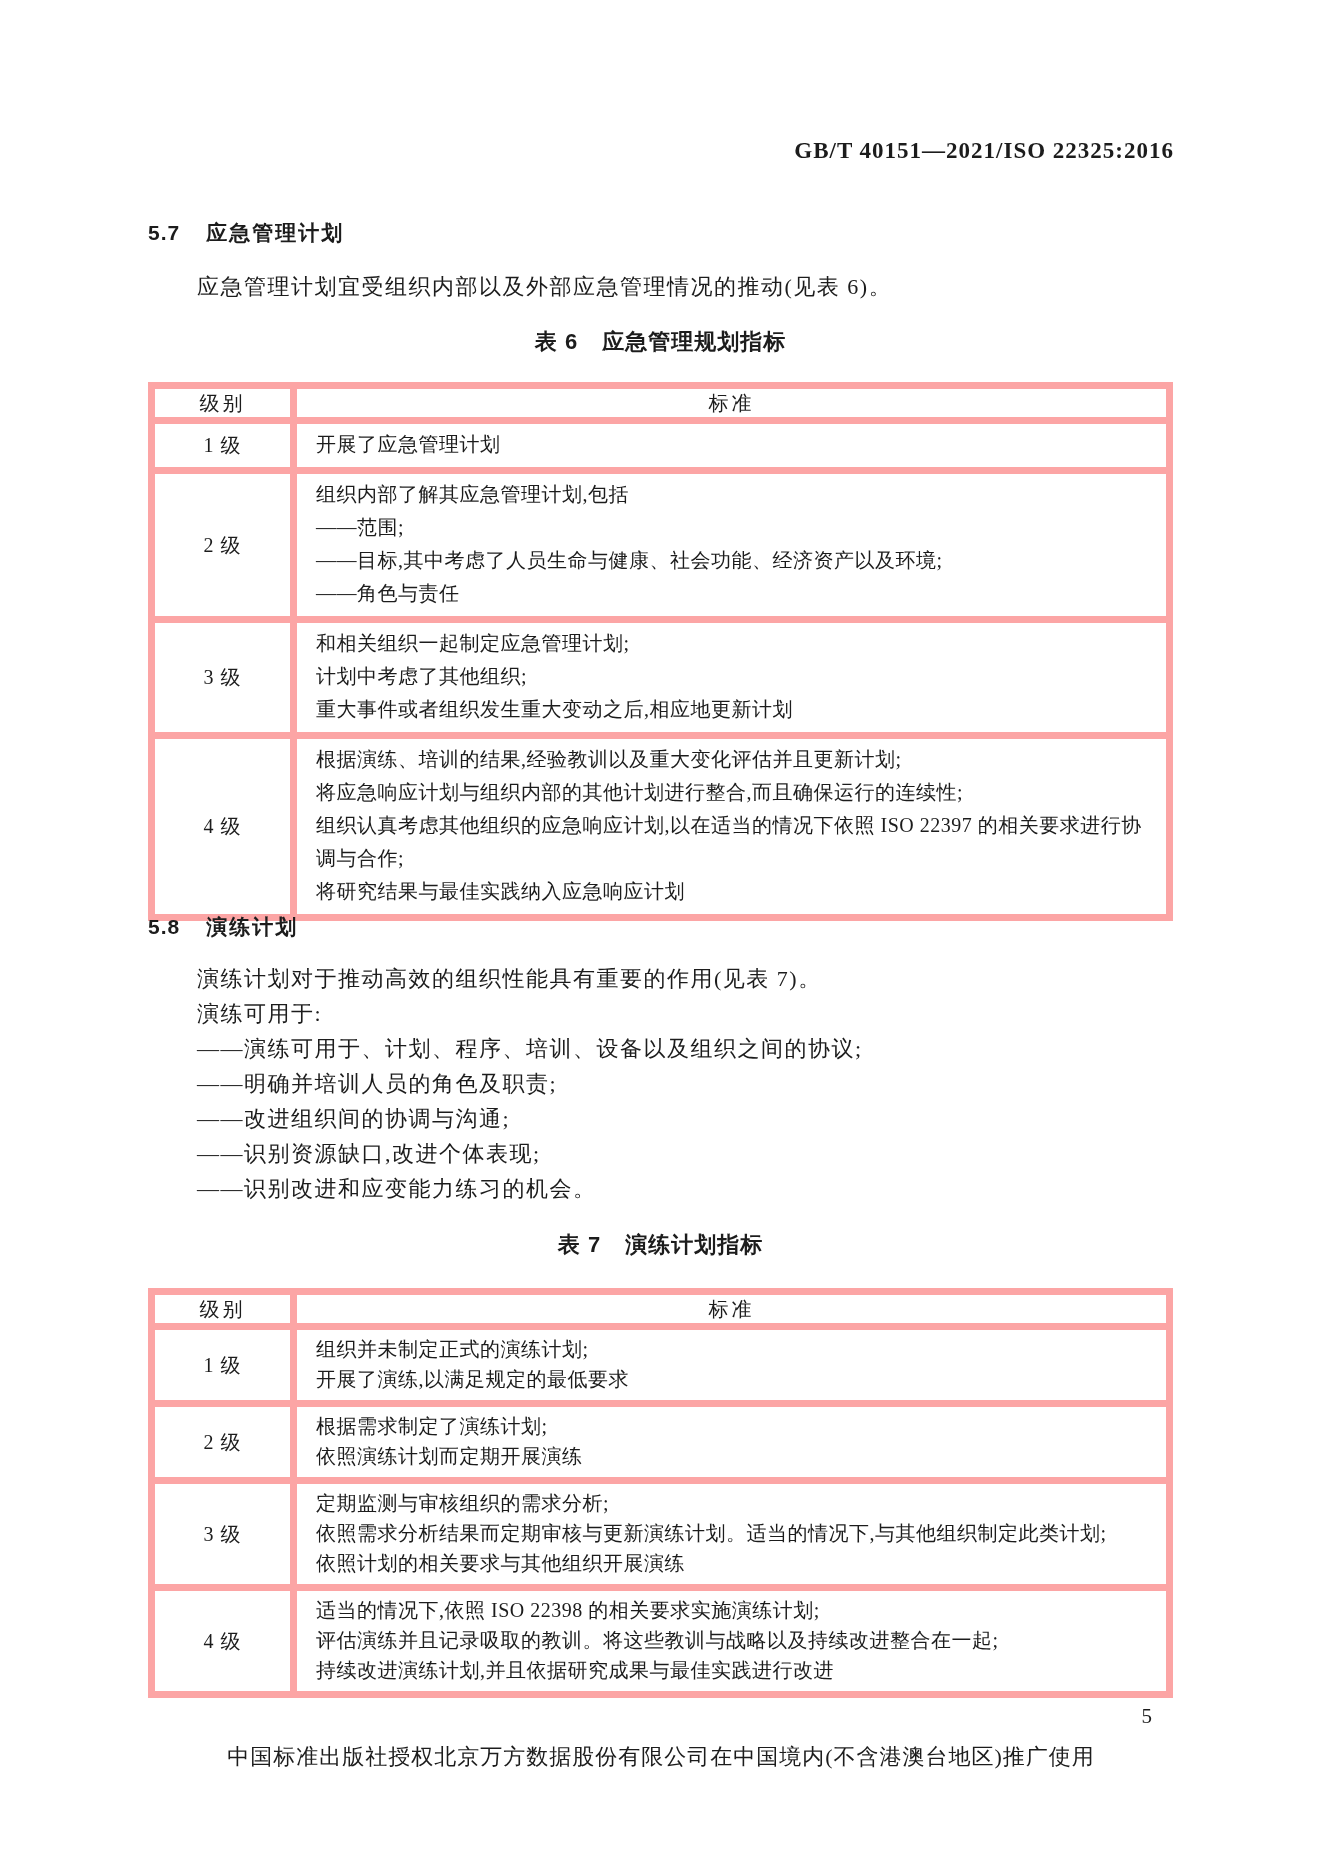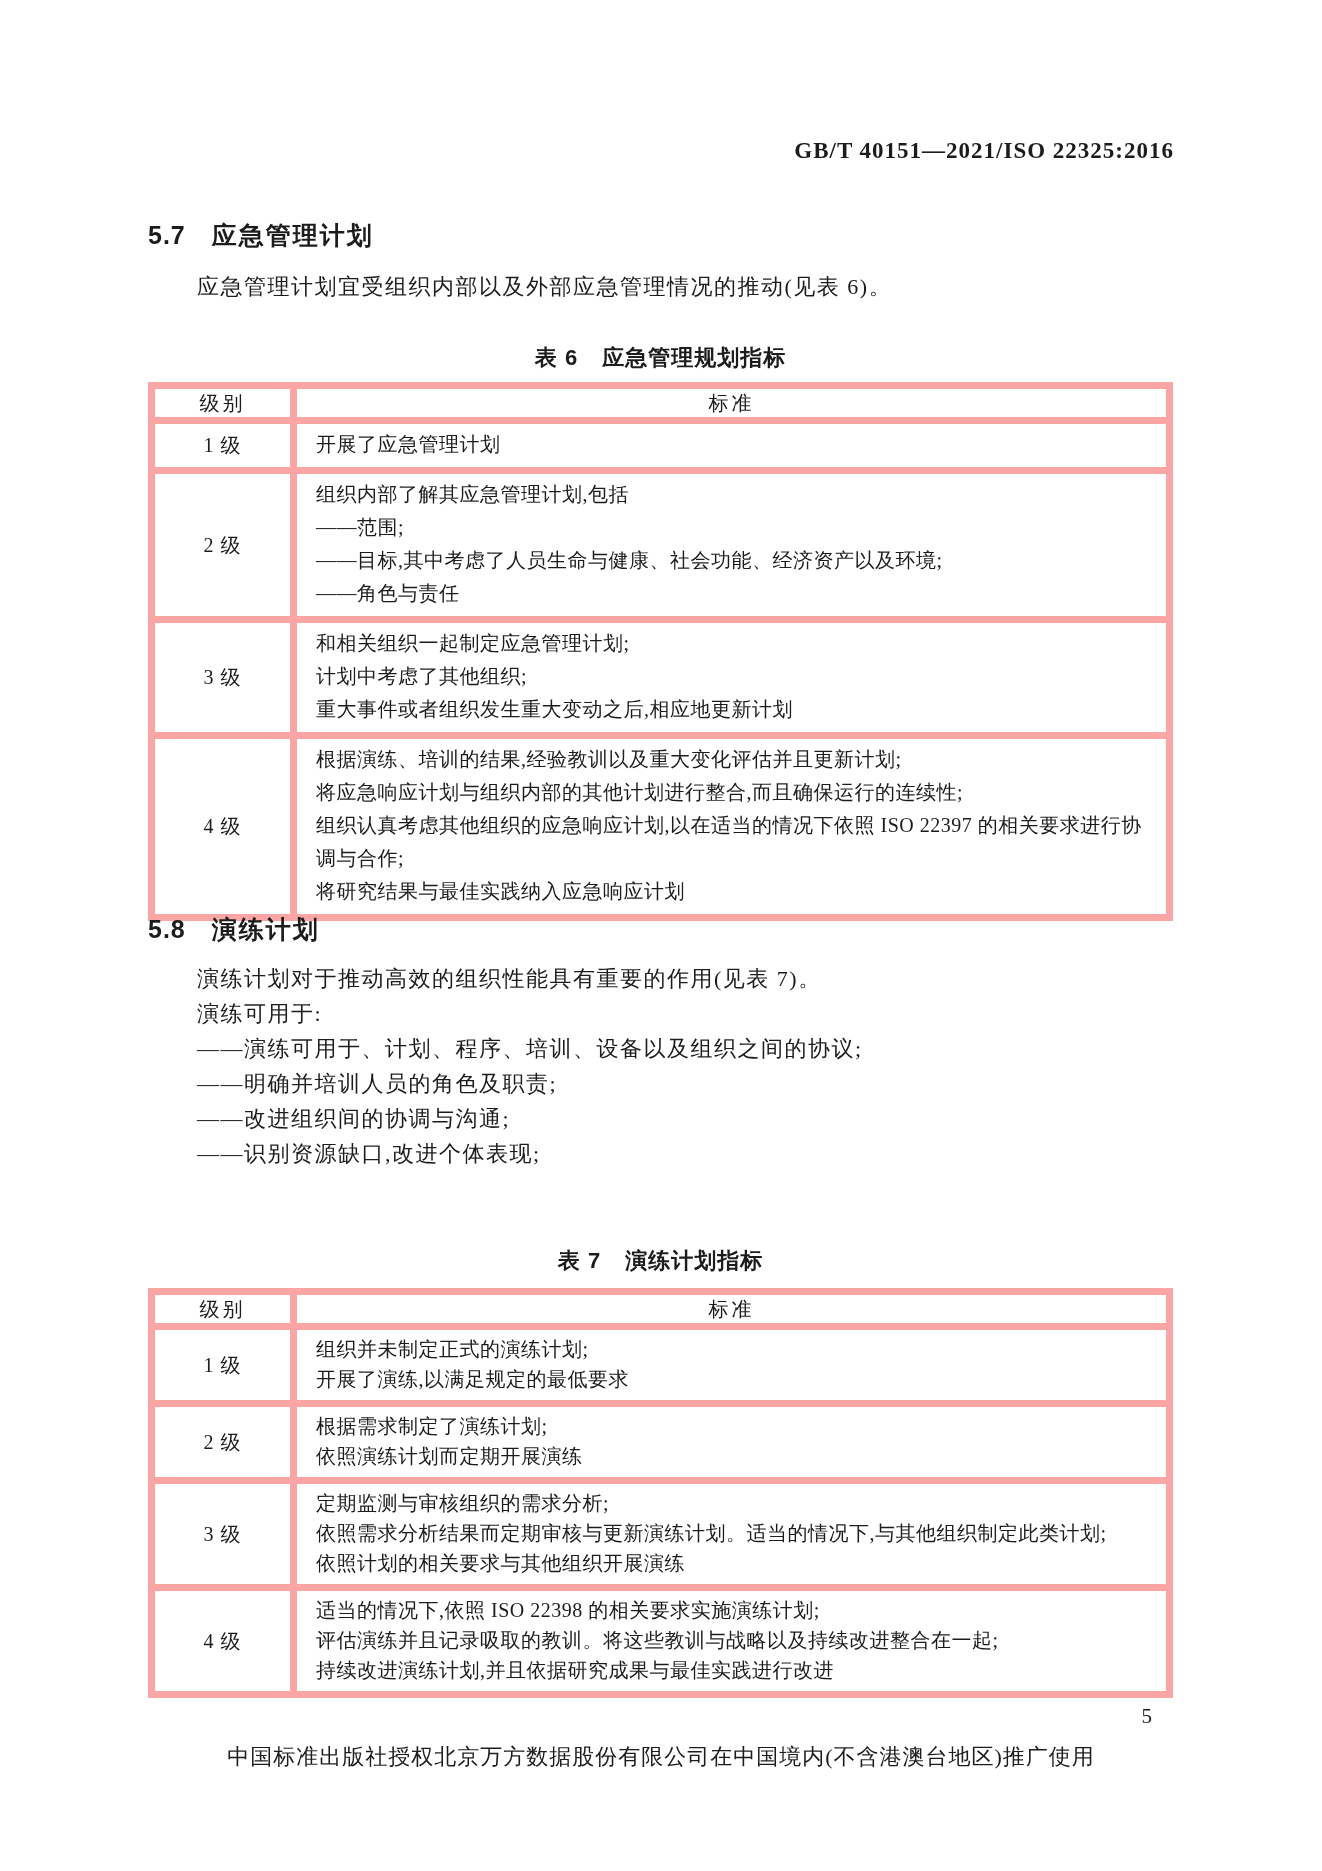--- a/index.html
+++ b/index.html
@@ -14,21 +14,21 @@
   }
   .doc-code {
     position:absolute; top:138px; right:148px;
     font-size:23px; font-weight:bold;
     letter-spacing:1px;
     font-family:"Liberation Serif", serif;
   }
   .sec-heading {
     position:absolute; left:148px;
     font-family:"Liberation Sans", sans-serif;
-    font-weight:bold; font-size:25px;
+    font-weight:bold; font-size:21px;
     white-space:nowrap;
   }
   .sec-heading .sec-num { margin-right:26px; letter-spacing:1px; }
   .sec-heading .sec-title { letter-spacing:2px; }
   .sec57-heading { top:219px; }
   .sec58-heading { top:913px; }
   .body-para {
     position:absolute; left:197px;
     font-size:22px; letter-spacing:1.5px;
     white-space:nowrap;
@@ -38,21 +38,20 @@
     position:absolute; left:197px; top:961px;
     font-size:22px; letter-spacing:1.5px;
   }
   .flow58 .flow-line { line-height:35px; white-space:nowrap; }
   .tbl-caption {
     position:absolute; left:148px; width:1025px;
     text-align:center;
     font-family:"Liberation Sans", sans-serif;
     font-weight:bold; font-size:22px;
     letter-spacing:1px;
-    margin-top:16px;
   }
   .cap6 { top:327px; }
   .cap7 { top:1230px; }
   .cap-label { margin-right:24px; }
   table.std {
     position:absolute; left:148px; width:1025px;
     border-collapse:collapse; table-layout:fixed;
     font-size:20px; letter-spacing:0.5px;
   }
   .t6 { top:382px; }
@@ -151,20 +150,21 @@
     <span class="sec-num">5.8</span><span class="sec-title">演练计划</span>
   </div>
 
   <div class="flow58">
     <div class="flow-line">演练计划对于推动高效的组织性能具有重要的作用(见表 7)。</div>
     <div class="flow-line">演练可用于:</div>
     <div class="flow-line">——演练可用于、计划、程序、培训、设备以及组织之间的协议;</div>
     <div class="flow-line">——明确并培训人员的角色及职责;</div>
     <div class="flow-line">——改进组织间的协调与沟通;</div>
     <div class="flow-line">——识别资源缺口,改进个体表现;</div>
+    <div class="flow-line">——识别改进和应变能力练习的机会。</div>
   </div>
 
   <div class="tbl-caption cap7">
     <span class="cap-label">表 7</span><span>演练计划指标</span>
   </div>
 
   <table class="std t7">
     <colgroup>
         <col class="c-level">
         <col>

